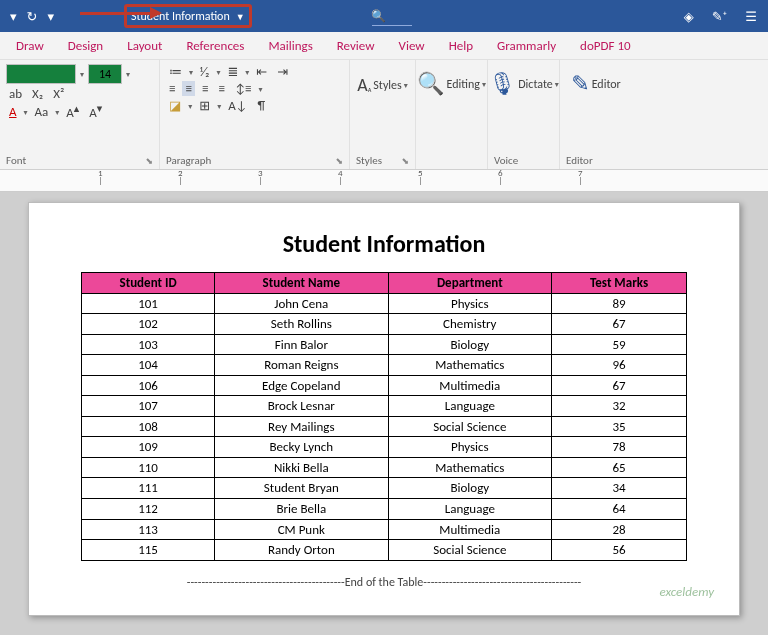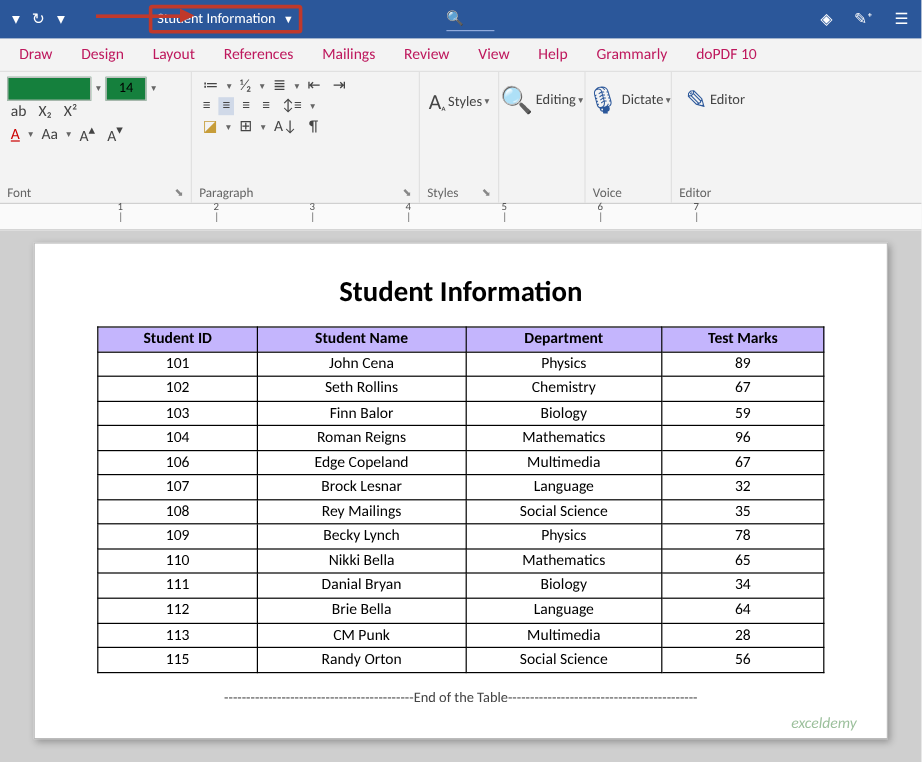--- a/index.html
+++ b/index.html
@@ -37,24 +37,24 @@
 .ruler { height: 22px; background: #fafafa; border-bottom: 1px solid #ccc; position: relative; font-size: 9px; color: #555; display: flex; align-items: center; padding-left: 100px; }
 .tick { position: relative; width: 80px; border-left: 1px solid #999; height: 8px; }
 .tick .num { position: absolute; top: -10px; left: -3px; }
 
 
 .doc-area { background: #cfcfcf; height: 443px; padding: 10px 18px; overflow: hidden; }
 .page { width: 712px; background: #fff; border: 1px solid #bbb; box-shadow: 2px 2px 6px rgba(0,0,0,0.3); padding: 26px 52px; margin: 0 auto; }
 .doc-title { font-family: Calibri, sans-serif; font-size: 24px; font-weight: 700; text-align: center; margin-bottom: 14px; }
 table.student { border-collapse: collapse; width: 100%; font-size: 13px; }
 table.student th, table.student td { border: 1px solid #000; padding: 1px 6px; text-align: center; line-height: 1.35; }
-table.student th { background: #c4b5fd; font-weight: 700; }
+table.student th { background: #ec4899; font-weight: 700; }
 .end-line { text-align: center; font-size: 12px; color: #444; margin-top: 14px; letter-spacing: 0; }
 
-.watermark { position: absolute; right: 54px; bottom: 24px; font-size: 13px; color: rgba(90,150,90,0.6); font-style: italic; }
+.watermark { position: absolute; right: 54px; bottom: 36px; font-size: 13px; color: rgba(90,150,90,0.6); font-style: italic; }
 
 
 .blue { color: #2b579a; }
 .gold { color: #c79d39; }
 </style>
 </head>
 <body>
 
 <div class="titlebar">
   <div class="qat">
@@ -283,21 +283,21 @@
             <td>78</td>
           </tr>
           <tr>
             <td>110</td>
             <td>Nikki Bella</td>
             <td>Mathematics</td>
             <td>65</td>
           </tr>
           <tr>
             <td>111</td>
-            <td>Danial Bryan</td>
+            <td>Student Bryan</td>
             <td>Biology</td>
             <td>34</td>
           </tr>
           <tr>
             <td>112</td>
             <td>Brie Bella</td>
             <td>Language</td>
             <td>64</td>
           </tr>
           <tr>

